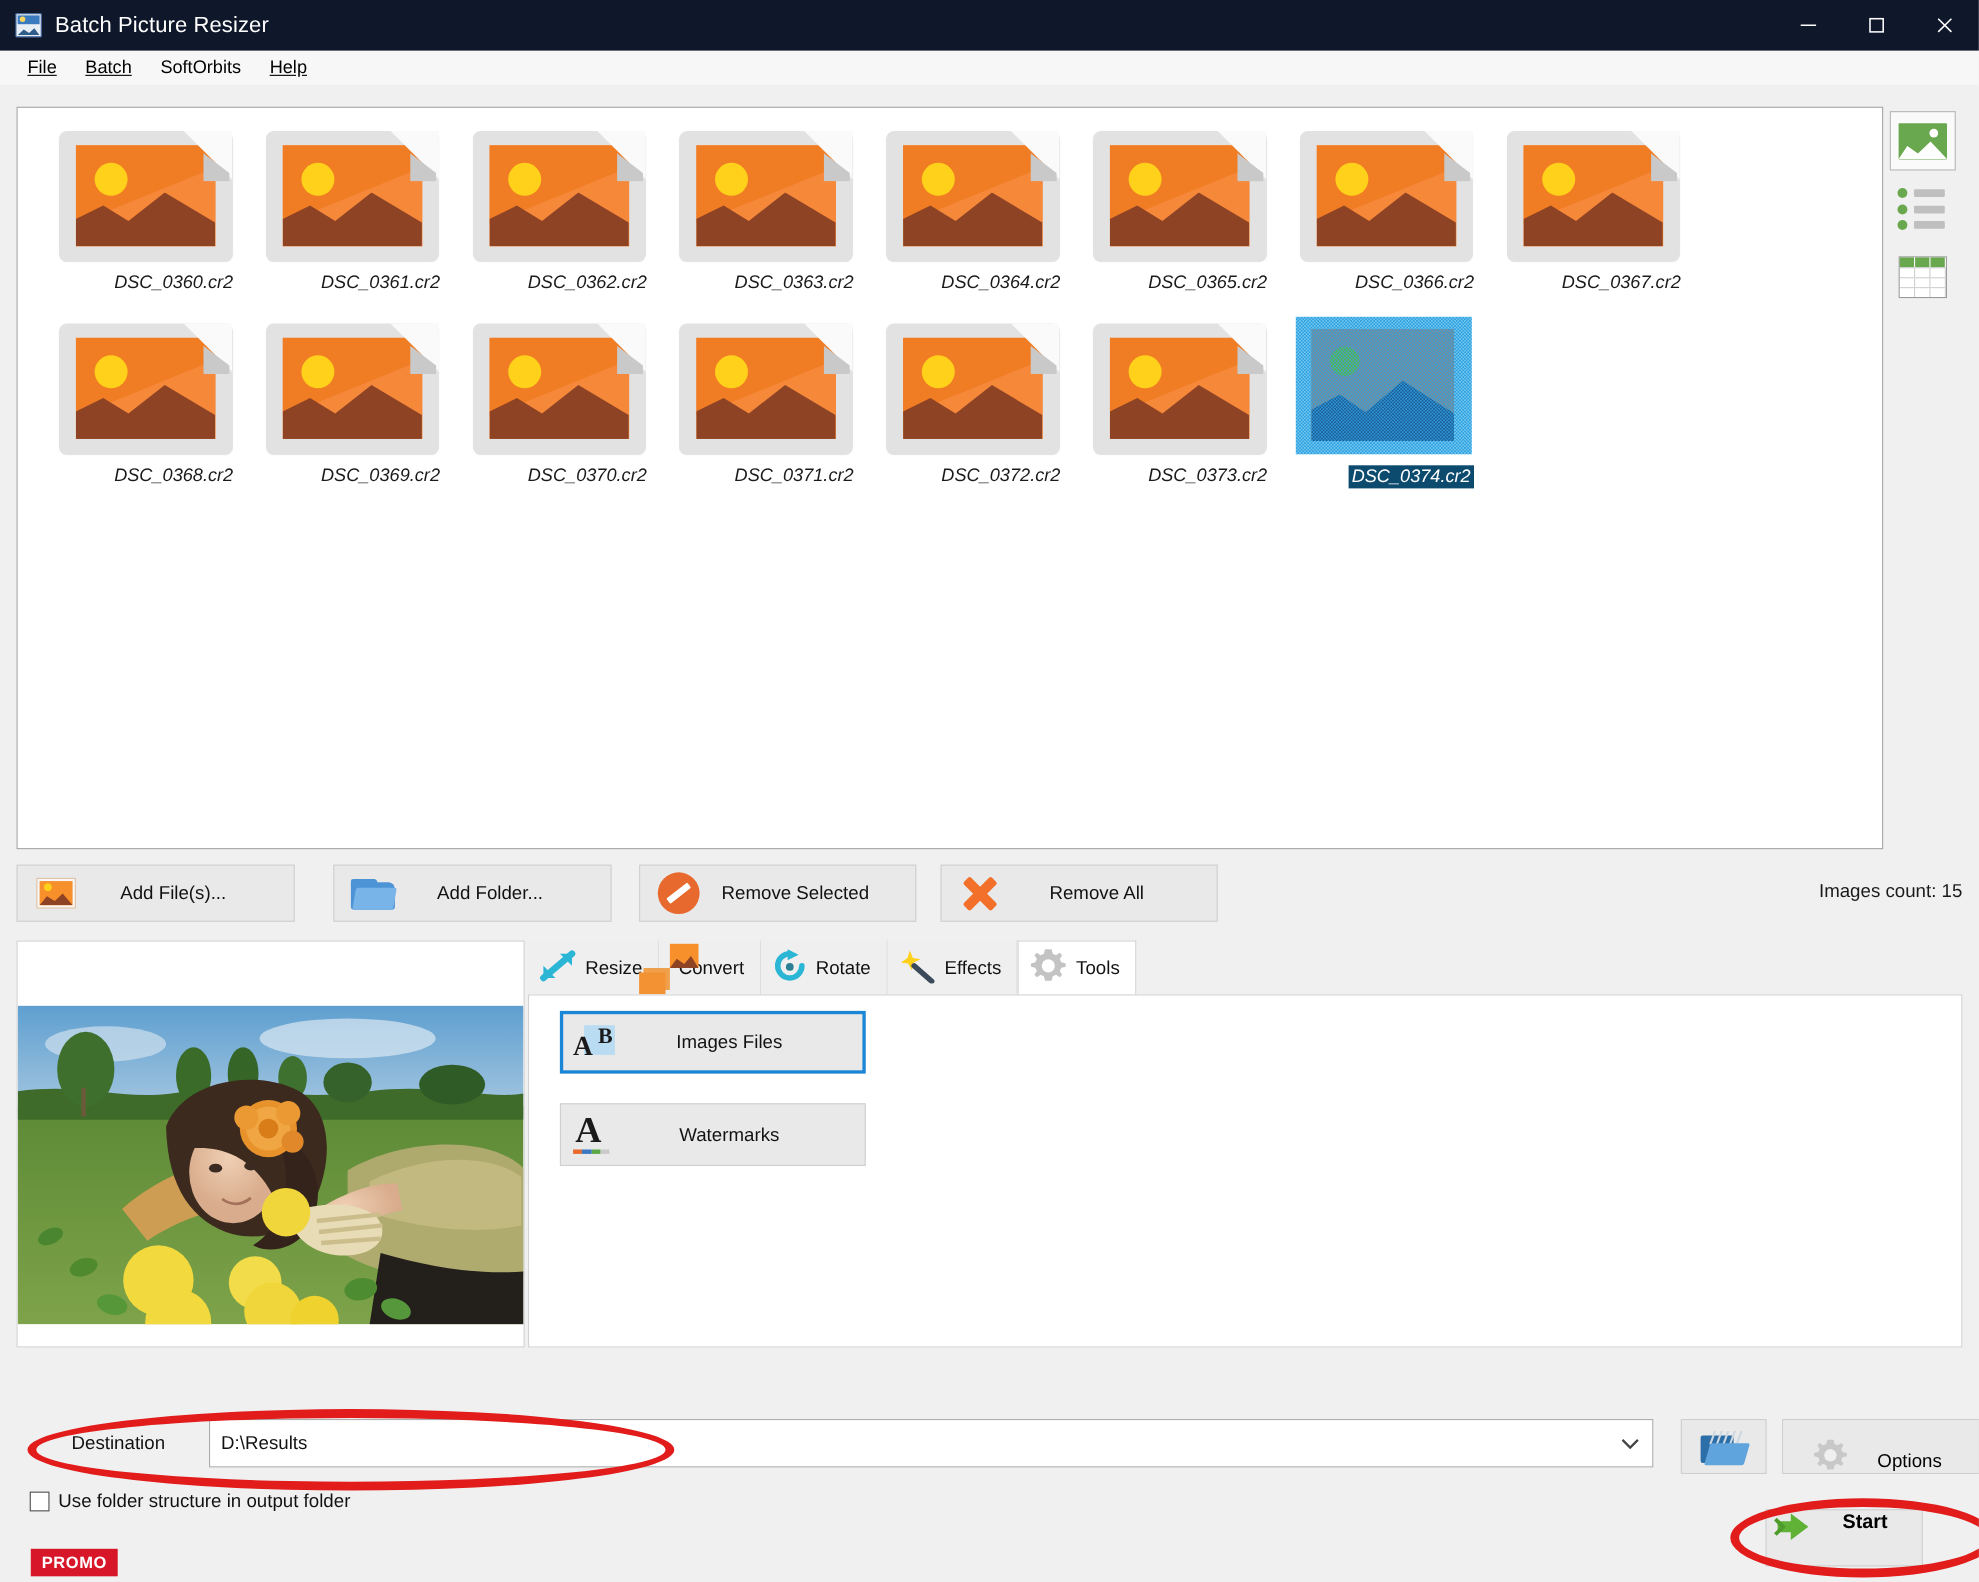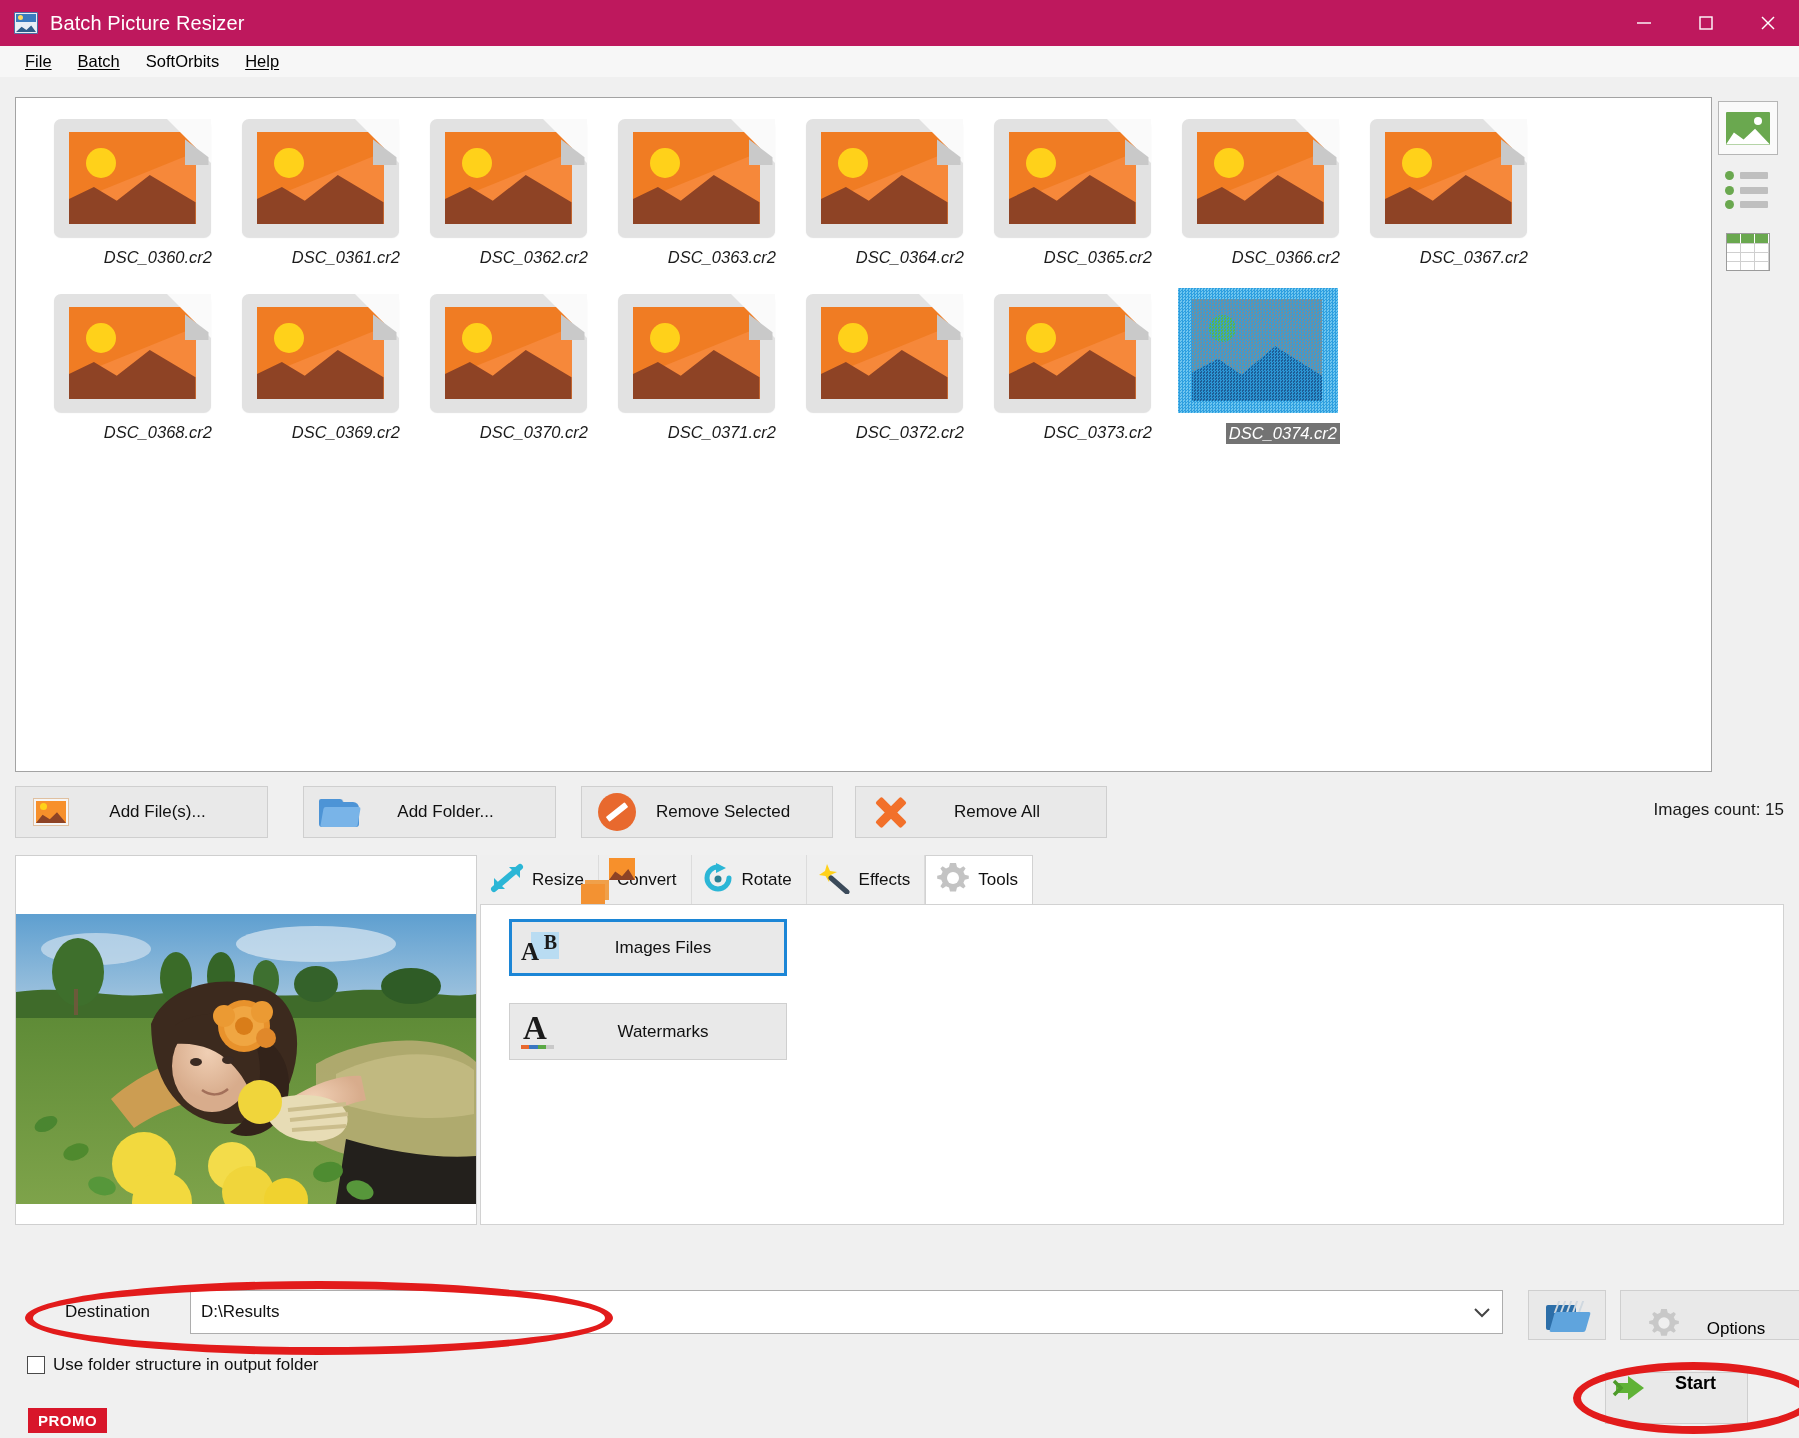--- a/index.html
+++ b/index.html
@@ -6,21 +6,21 @@
   html, body {
     width: 1799px; height: 1438px;
     font-family: "Liberation Sans", sans-serif;
     background: #f0f0f0;
     overflow: hidden;
   }
   .app { position: relative; width: 1799px; height: 1438px; background: #f0f0f0; }
 
   
   .titlebar {
-    height: 46px; background: #be185d; display: flex; align-items: center;
+    height: 46px; background: #0f172a; display: flex; align-items: center;
     position: relative;
   }
   .title-icon { width: 24px; height: 22px; margin-left: 14px; position: relative; flex: 0 0 auto; }
   .ti-body { position: absolute; inset: 0; background: #e8eef5; border: 1px solid #4a6fa5; border-radius: 1px; }
   .ti-sky { position: absolute; left: 2px; top: 2px; right: 2px; height: 8px; background: #3a7bbf; }
   .ti-sun { position: absolute; left: 4px; top: 3px; width: 5px; height: 5px; background: #ffd75e; border-radius: 50%; }
   .ti-hill { position: absolute; left: 2px; bottom: 2px; right: 2px; height: 8px; background: #2f5d8a;
              clip-path: polygon(0 100%, 28% 35%, 52% 75%, 76% 20%, 100% 100%); }
   .title-text { color: #fff; font-size: 20px; margin-left: 12px; letter-spacing: .1px; }
   .win-controls { position: absolute; right: 0; top: 0; height: 46px; display: flex; }
@@ -62,21 +62,21 @@
       background:
         repeating-conic-gradient(#2e9fe0 0% 25%, #6fc6ef 0% 50%) 0 0 / 3px 3px;
       mix-blend-mode: normal; opacity: 1; }
   .sel-pic { position: absolute; left: 14px; top: 11px; width: 130px; height: 102px; overflow: hidden; }
   .sel-pic .sp-sky { position: absolute; inset: 0; background: #7b8d96; }
   .sel-pic .sp-sun { position: absolute; left: 13%; top: 16%; width: 27px; height: 27px; background: #62b446; border-radius: 50%; }
   .sel-pic .sp-m { position: absolute; left: 0; right: 0; bottom: 0; height: 56%; background: #1e5d95;
         clip-path: polygon(0 100%, 0 50%, 20% 26%, 38% 54%, 64% 4%, 100% 56%, 100% 100%); }
   .sel-pic .sp-dither { position: absolute; inset: 0;
         background: repeating-conic-gradient(rgba(46,159,224,.85) 0% 25%, rgba(255,255,255,0) 0% 50%) 0 0 / 3px 3px; }
-  .fname.selected { background: #737373; color: #fff; padding: 1px 3px; }
+  .fname.selected { background: #0c4a6e; color: #fff; padding: 1px 3px; }
 
   
   .viewmodes { position: absolute; right: 15px; top: 97px; width: 72px; }
   .vm { width: 72px; height: 62px; display: flex; align-items: center; justify-content: center; }
   .vm.active .vm-inner { border: 1px solid #b6b6b6; background: #fafafa; }
   .vm-inner { width: 60px; height: 54px; display: flex; align-items: center; justify-content: center; }
   .vm-thumb { width: 44px; height: 33px; background: #6aa84f; position: relative; overflow: hidden; border-radius: 1px; }
   .vm-thumb .s { position: absolute; right: 8px; top: 5px; width: 8px; height: 8px; background: #fff; border-radius: 50%; }
   .vm-thumb .m { position: absolute; left: 0; right: 0; bottom: 0; height: 60%; background: #fff;
       clip-path: polygon(0 100%, 18% 40%, 40% 75%, 66% 20%, 100% 100%); }

